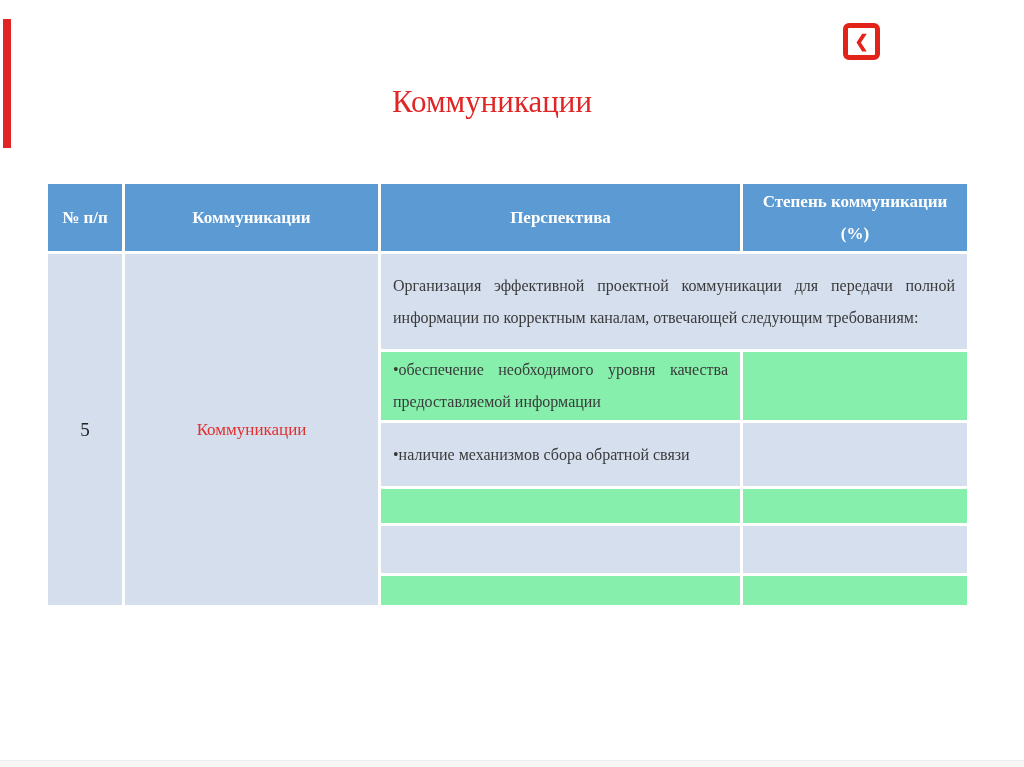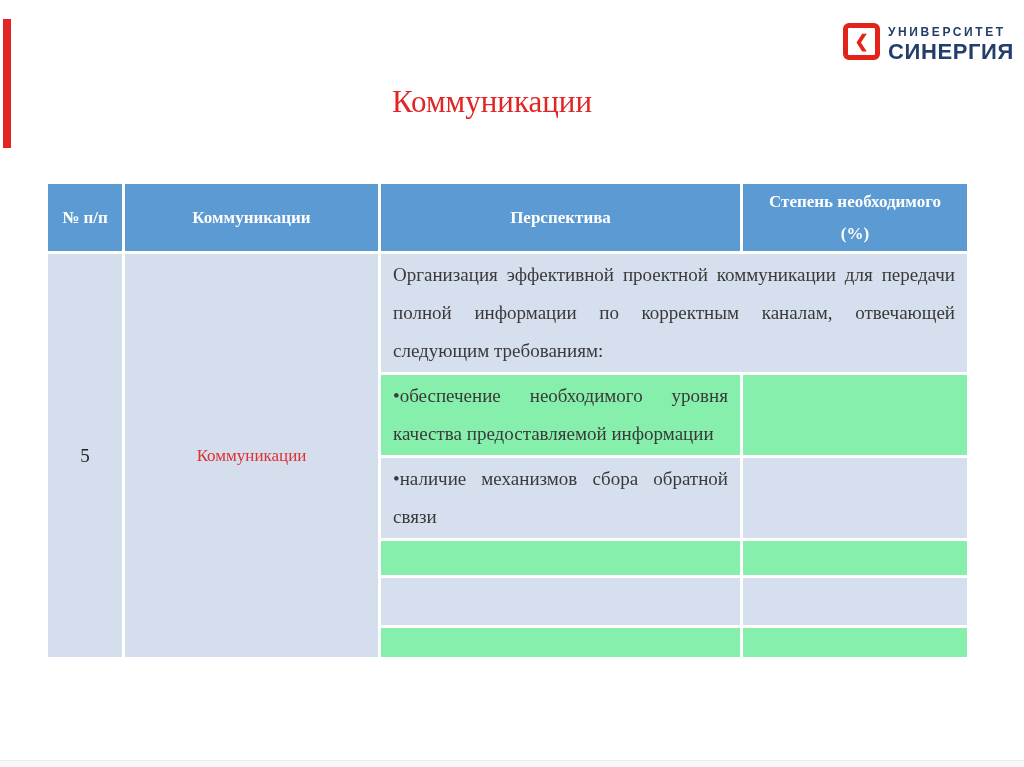--- a/index.html
+++ b/index.html
@@ -114,21 +114,21 @@
     font-size: 19px;
     color: #222222;
   }
   td.cell-persp {
     background: #d4deed;
     text-align: center;
     font-size: 17px;
     color: #e03030;
   }
   td.cell-comp {
-    font-size: 19px;
+    font-size: 16px;
     color: #3a3a3a;
     text-align: justify;
     line-height: 2.0;
     padding: 2px 12px;
   }
   td.band-dark  { background: #d5dfee; }
   td.band-light { background: #86efac; }
 
   tr.r1 { height: 98px; }
   tr.r2 { height: 71px; }
@@ -150,43 +150,39 @@
 </head>
 <body>
 
 <div class="slide">
 
   <div class="red-bar"></div>
 
   <div class="logo">
     <div class="logo-icon">
       <span>❮</span>
-    </div>
-    <div class="logo-text">
-      <span class="logo-line1">УНИВЕРСИТЕТ</span>
-      <span class="logo-line2">СИНЕРГИЯ</span>
     </div>
   </div>
 
   <div class="title">Коммуникации</div>
 
   <table class="data-table">
     <colgroup>
       <col class="c-num">
         <col class="c-persp">
         <col class="c-comp">
         <col class="c-degree">
     </colgroup>
     <thead>
       <tr class="header-row">
         <th>№ п/п</th>
         <th>Коммуникации</th>
         <th>Перспектива</th>
         <th>
-          <div>Степень необходимого</div>
+          <div>Степень коммуникации</div>
           <div>(%)</div>
         </th>
       </tr>
     </thead>
     <tbody>
       <tr class="r1">
         <td class="cell-num" rowspan="6">5</td>
         <td class="cell-persp" rowspan="6">Коммуникации</td>
         <td class="cell-comp band-dark" colspan="2">Организация эффективной проектной коммуникации для передачи полной информации по корректным каналам, отвечающей следующим требованиям:</td>
       </tr>

